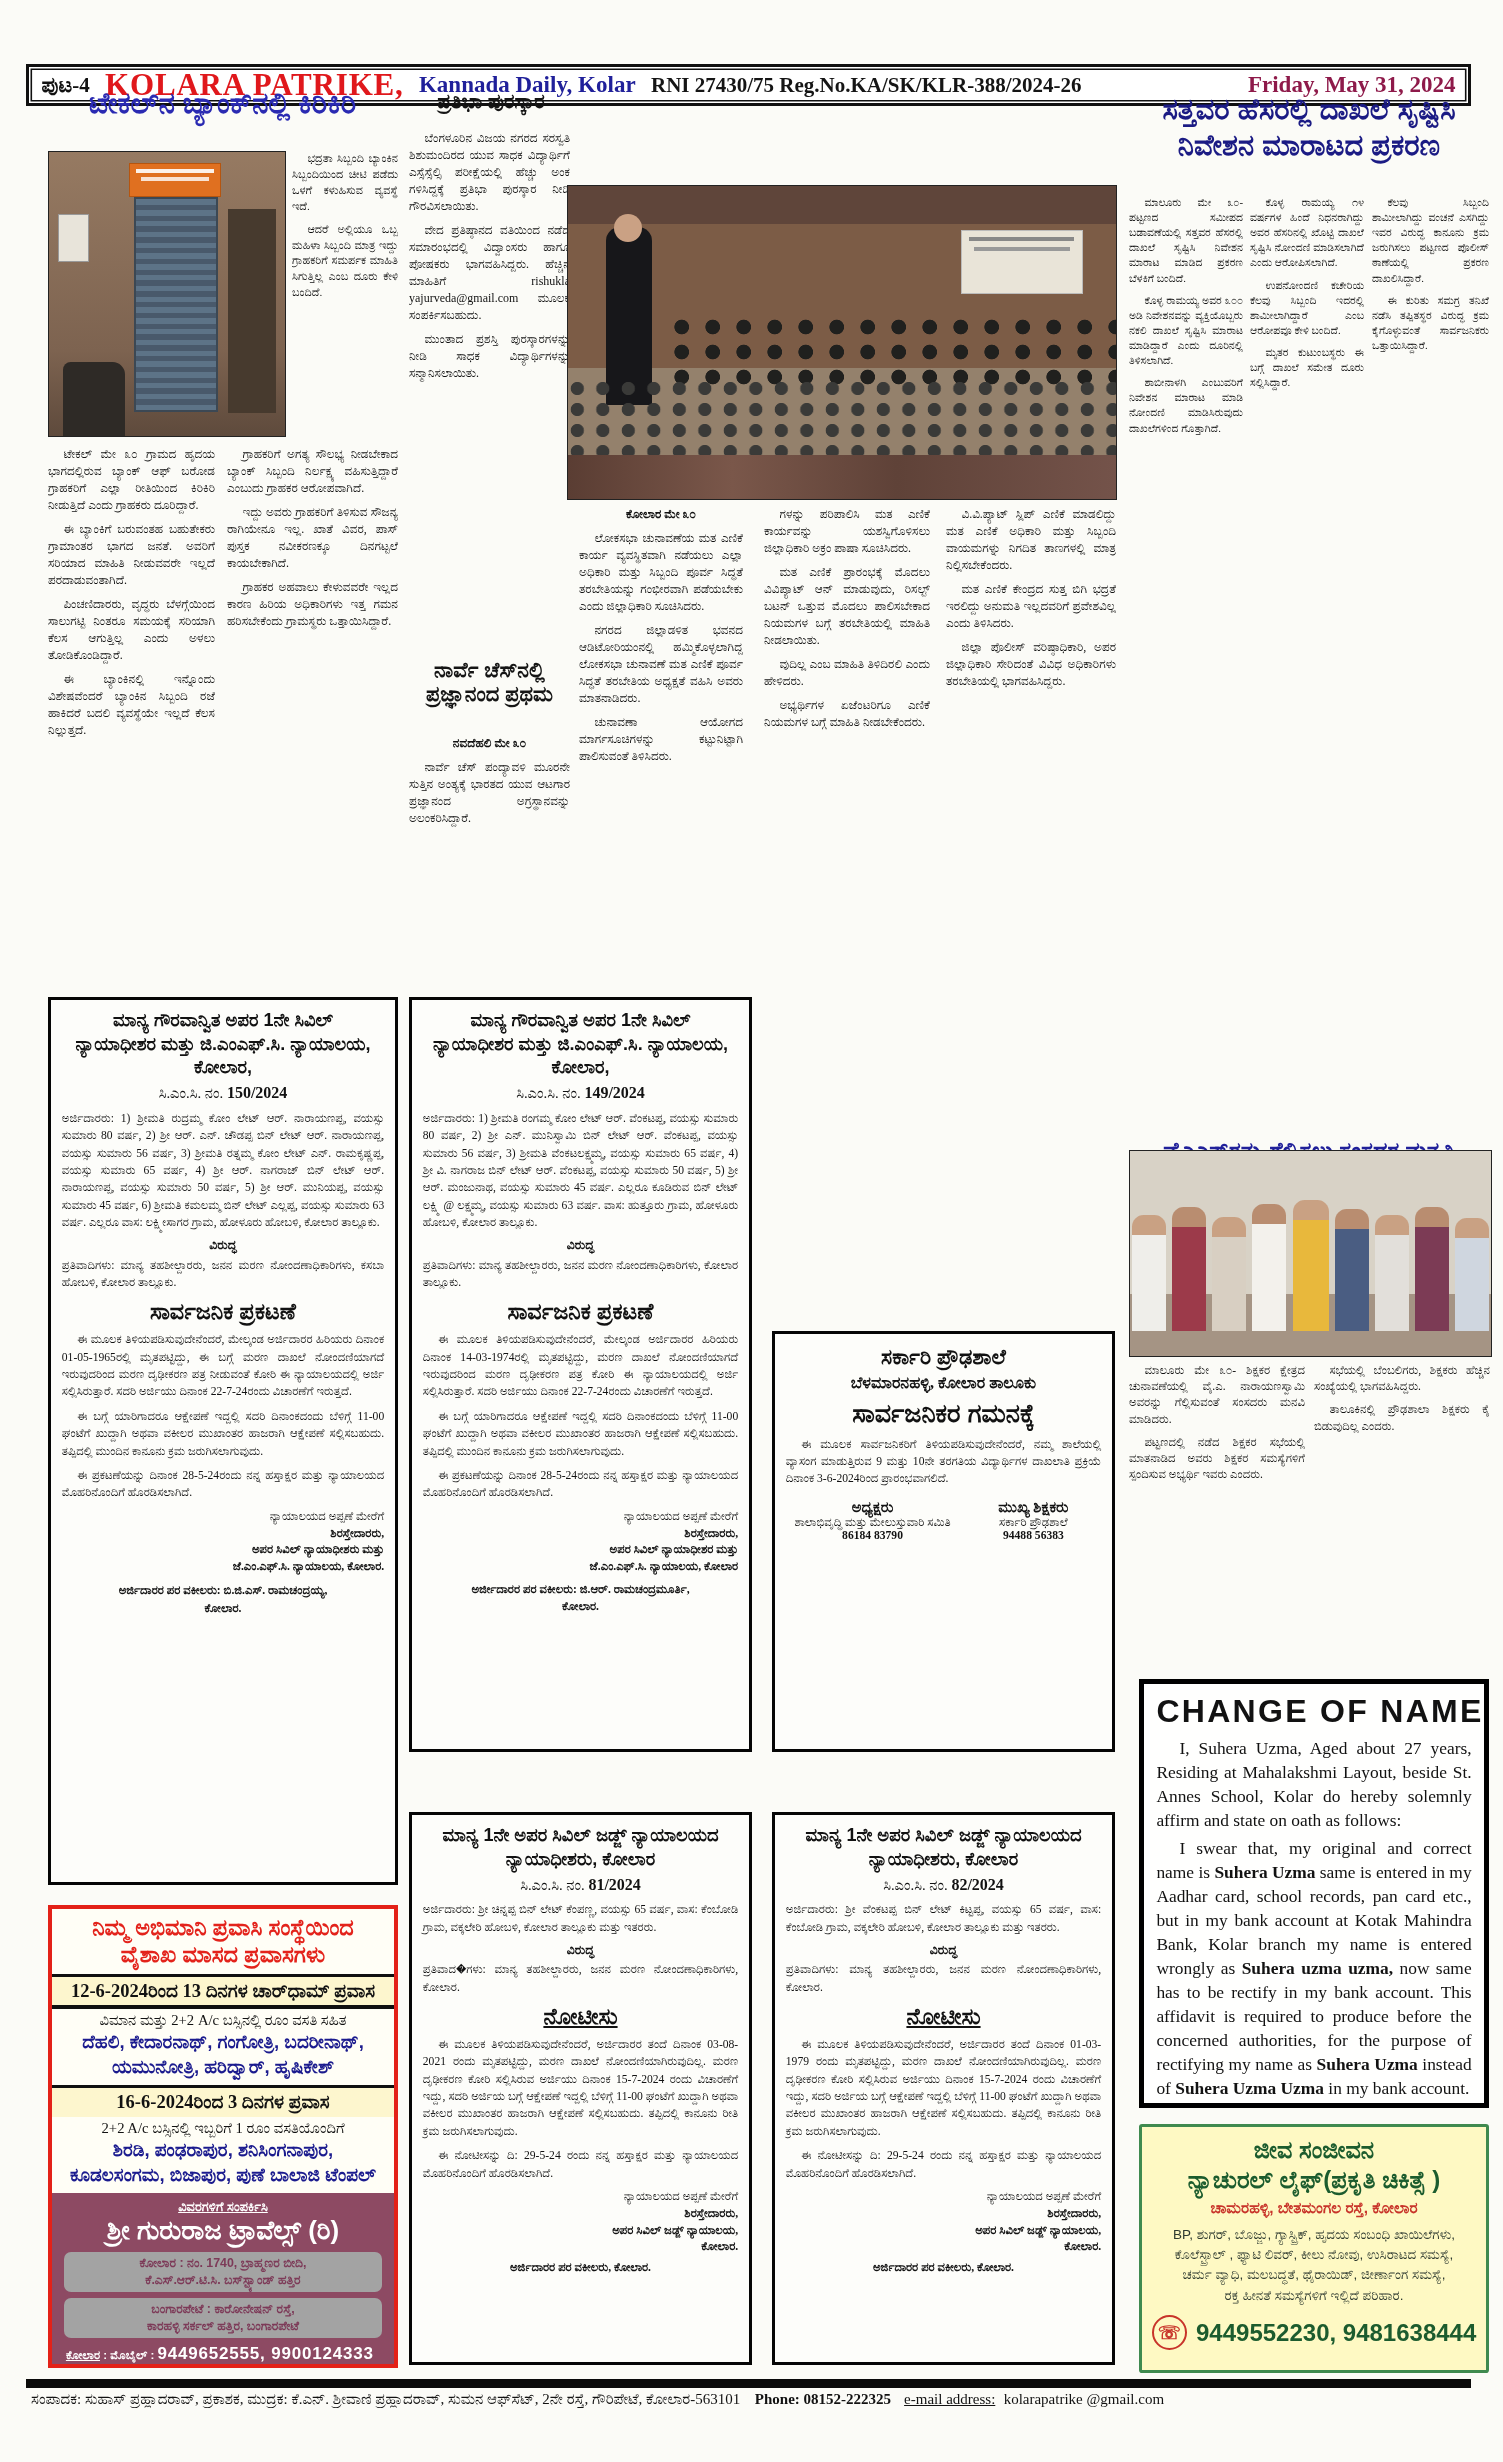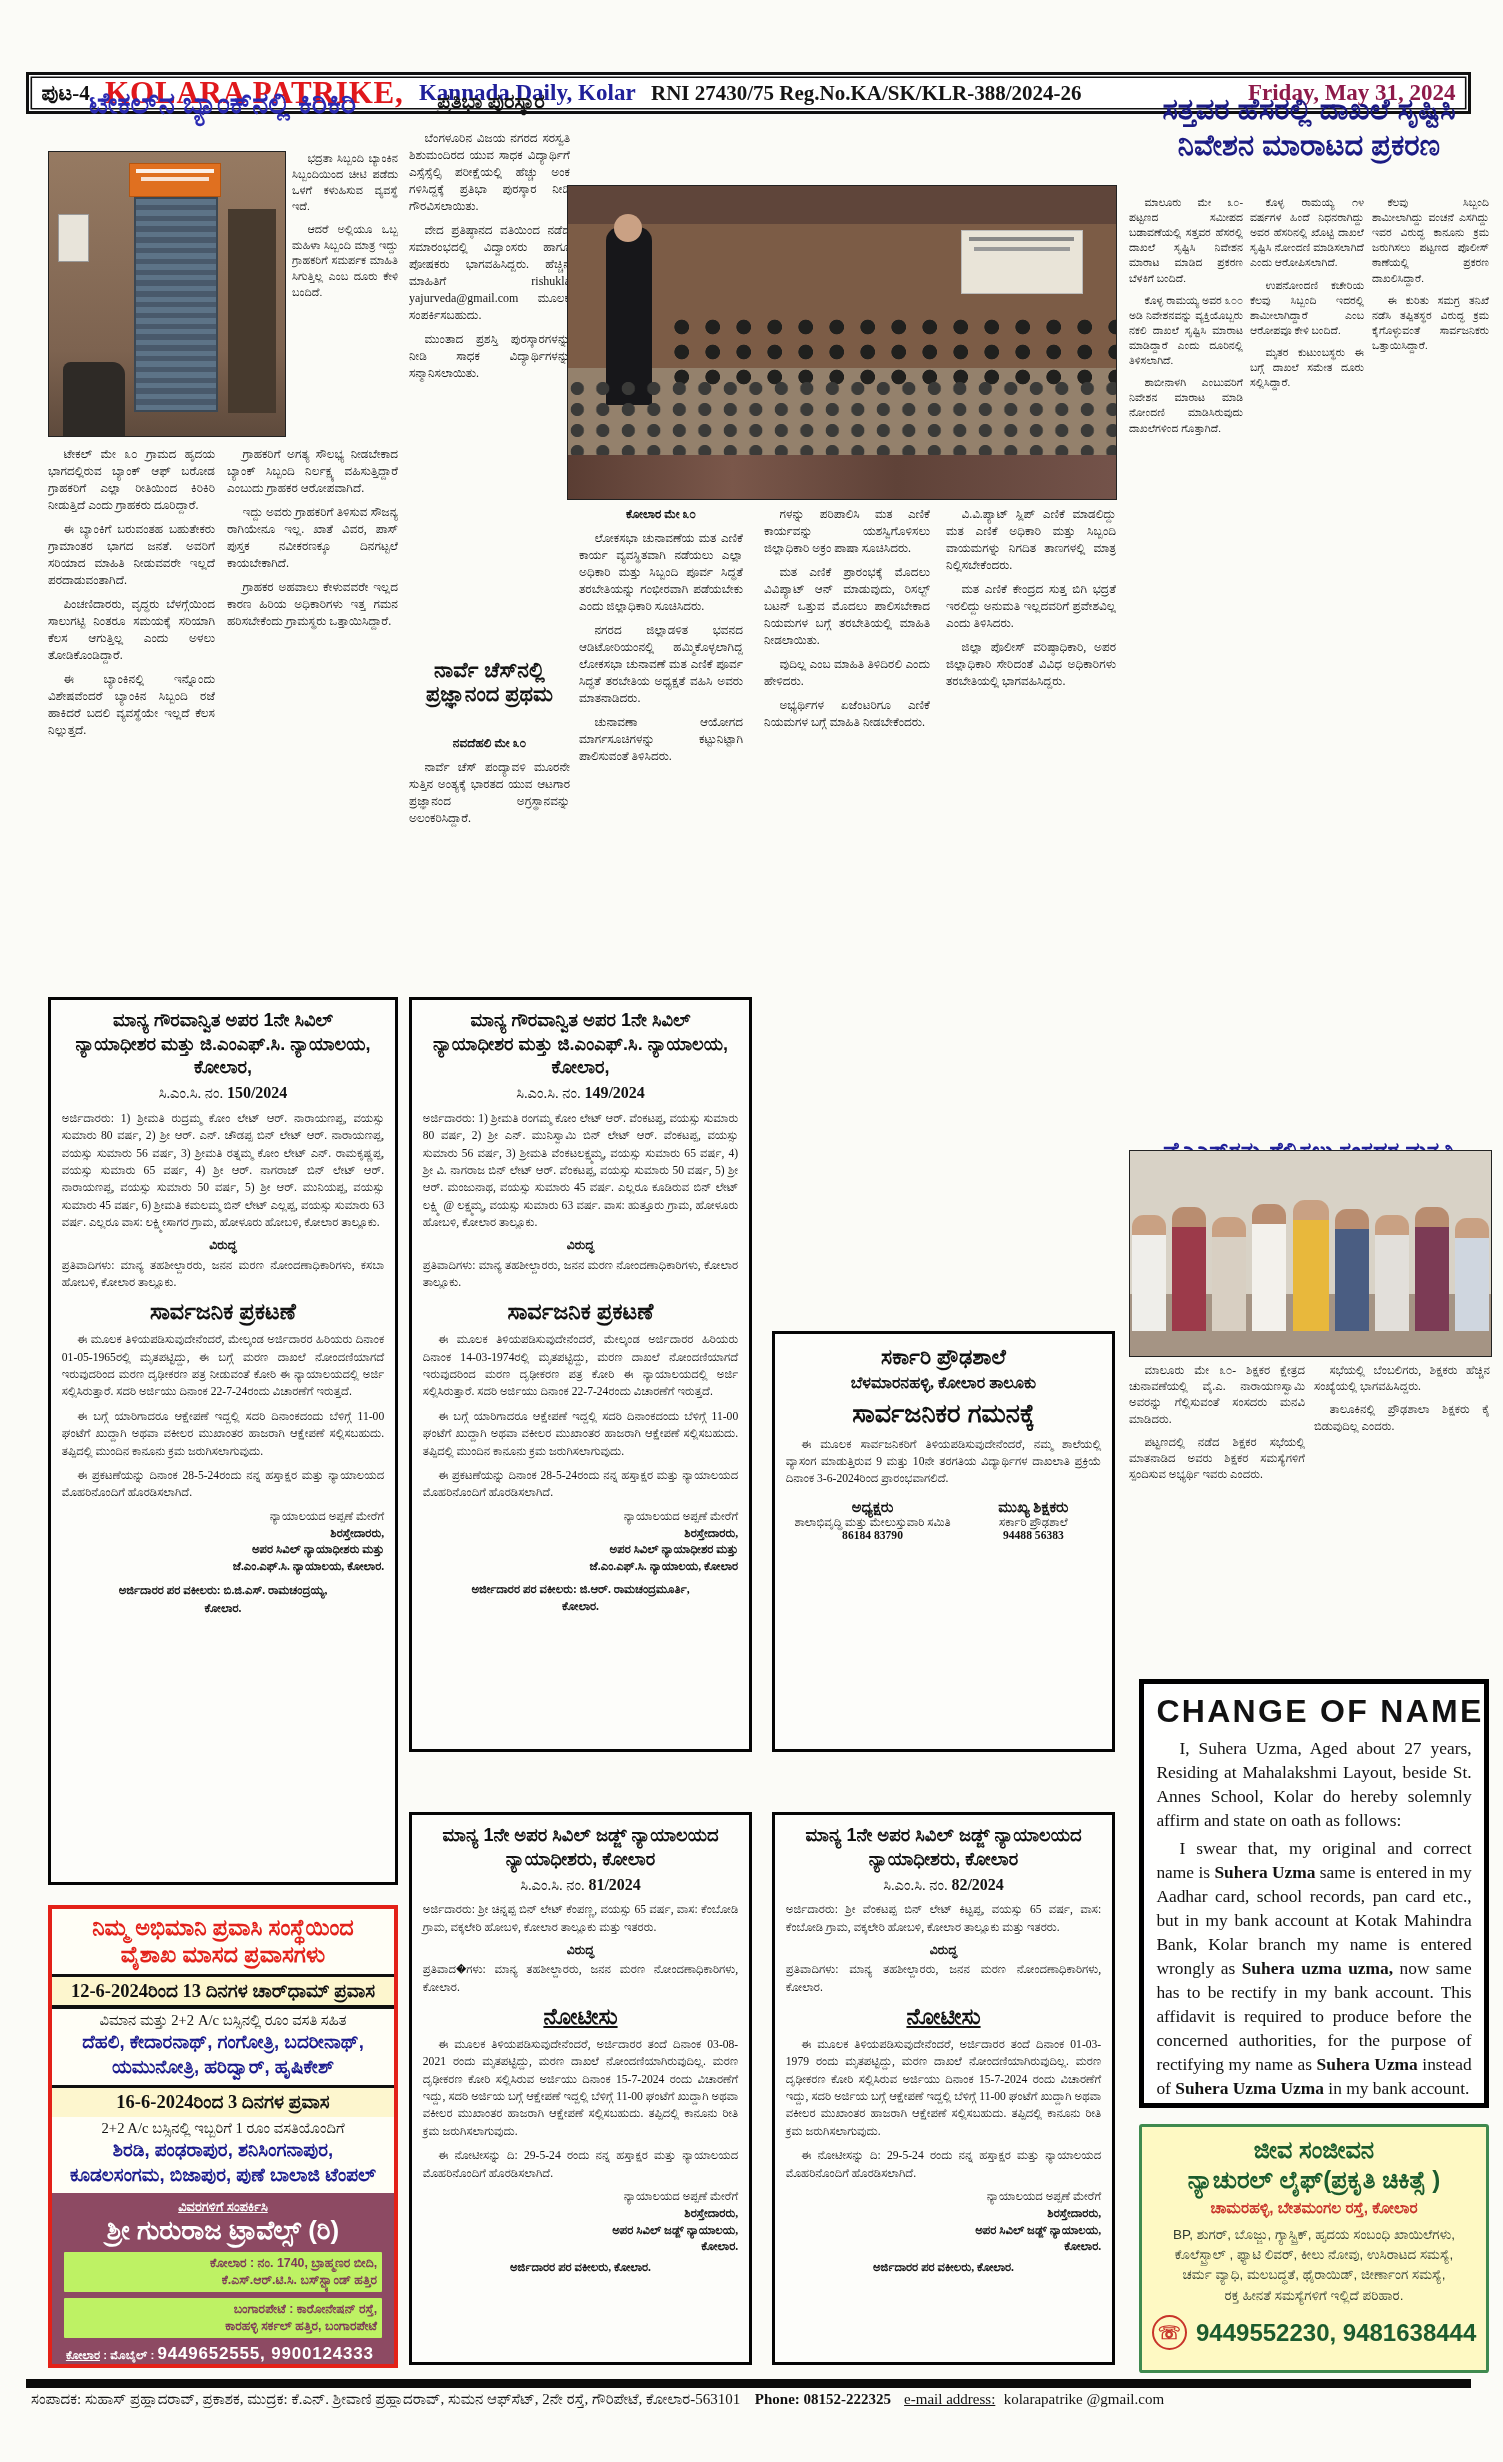--- a/index.html
+++ b/index.html
@@ -4,21 +4,21 @@
 <style>
   html,body{margin:0;padding:0;background:#e7e7e2;}
   .page{position:relative;width:1504px;height:2462px;background:#fbfbf7;margin:0 auto;
         overflow:hidden;color:#121212;font-family:"Liberation Serif",serif;}
   .abs{position:absolute;}
   p{margin:0 0 7px;text-align:justify;text-indent:15.4px;}
   .noind{text-indent:0;}
   .ctr{text-align:center;text-indent:0;}
   .b{font-weight:bold;}
   
-  .masthead{left:26px;top:72px;width:1445px;height:42px;border:3.9px solid #101010;
+  .masthead{left:26px;top:64px;width:1445px;height:42px;border:3.9px solid #101010;
             box-shadow:inset 0 0 0 1.5px #fff,inset 0 0 0 3.1px #101010;
             display:flex;align-items:center;gap:15.4px;padding:0 12.4px;box-sizing:border-box;background:#fff;}
   .mh-page{font:bold 21px "Liberation Serif",serif;color:#111;white-space:nowrap;}
   .mh-title{font:bold 31px "Liberation Serif",serif;color:#e0181c;white-space:nowrap;letter-spacing:0.8px;}
   .mh-daily{font:bold 23px "Liberation Serif",serif;color:#20209a;white-space:nowrap;}
   .mh-rni{font:bold 21px "Liberation Serif",serif;color:#151515;white-space:nowrap;}
   .mh-date{font:bold 23px "Liberation Serif",serif;color:#8e1a4a;margin-left:auto;white-space:nowrap;}
   
   .hl-left{font:bold 29px "Liberation Sans",sans-serif;color:#2a2ab2;text-align:center;line-height:1.1;}
   .kicker{font:bold 21px "Liberation Sans",sans-serif;color:#1f1f9e;text-align:center;}
@@ -47,22 +47,22 @@
   
   .tr-ad{border:4.6px solid #e32118;box-sizing:border-box;background:#fffef6;}
   .tr-title{font:bold 22.4px "Liberation Sans",sans-serif;color:#e3231b;text-align:center;line-height:1.2;padding:6.2px 1.5px 4.6px;}
   .tr-rule{height:3.1px;background:#101010;}
   .tr-date{font:bold 18.5px "Liberation Serif",serif;background:#fdf6ce;text-align:center;padding:3.9px 0;}
   .tr-note{font-size:14.7px;text-align:center;padding:3.1px 0 0;}
   .tr-dest{font:bold 18.5px "Liberation Sans",sans-serif;color:#1b1b8e;text-align:center;line-height:1.35;padding:1.5px 0 4.6px;}
   .tr-panel{background:#8d4a63;color:#fff;text-align:center;padding:6.2px 7.7px 7.7px;box-sizing:border-box;}
   .tr-contact-lbl{font:bold 13px "Liberation Sans",sans-serif;text-decoration:underline;}
   .tr-name{font:bold 26px "Liberation Sans",sans-serif;line-height:1.15;margin:1.5px 0 6.2px;}
-  .tr-white{background:#bef264;color:#7d3a58;border-radius:1px;font:bold 12.4px "Liberation Sans",sans-serif;
-            line-height:1.35;padding:3.1px 4.6px;margin:0 4.6px 6.2px;text-align:right;}
+  .tr-white{background:#a3a3a3;color:#7d3a58;border-radius:7px;font:bold 12.4px "Liberation Sans",sans-serif;
+            line-height:1.35;padding:3.1px 4.6px;margin:0 4.6px 6.2px;}
   .tr-ph{font:bold 11.6px "Liberation Sans",sans-serif;text-align:left;padding-left:6.2px;}
   .tr-ph .num{font-size:17px;letter-spacing:0.8px;}
   .tr-ph .lbl{text-decoration:underline;}
   
   .con-box{border:5.4px solid #000;box-sizing:border-box;padding:7.7px 12.4px;background:#fffffe;}
   .con-title{font:bold 32px "Liberation Sans",sans-serif;letter-spacing:2.3px;text-align:center;margin:1.5px 0 6.2px;white-space:nowrap;}
   .con-body{font-size:17.4px;line-height:1.38;text-align:justify;}
   .con-body p{text-indent:23px;margin:0 0 3.1px;}
   .con-foot{display:flex;justify-content:space-between;font-size:17px;margin-top:7.7px;padding:0 7.7px;}
   

